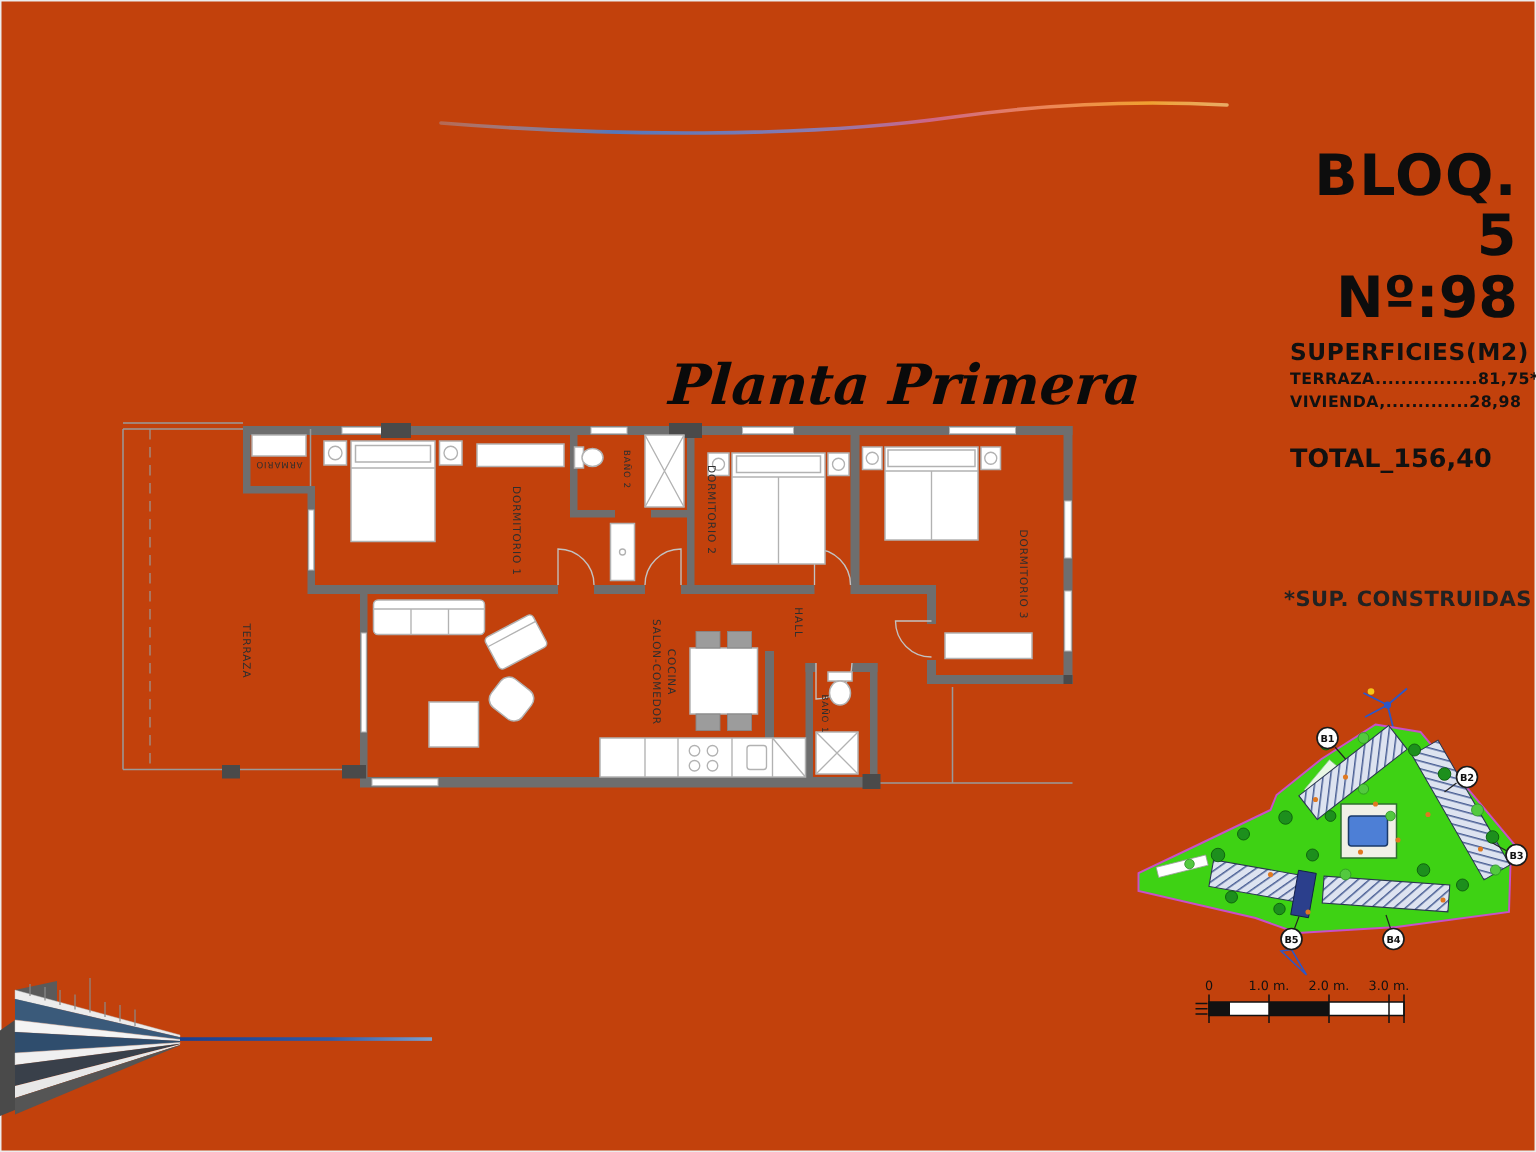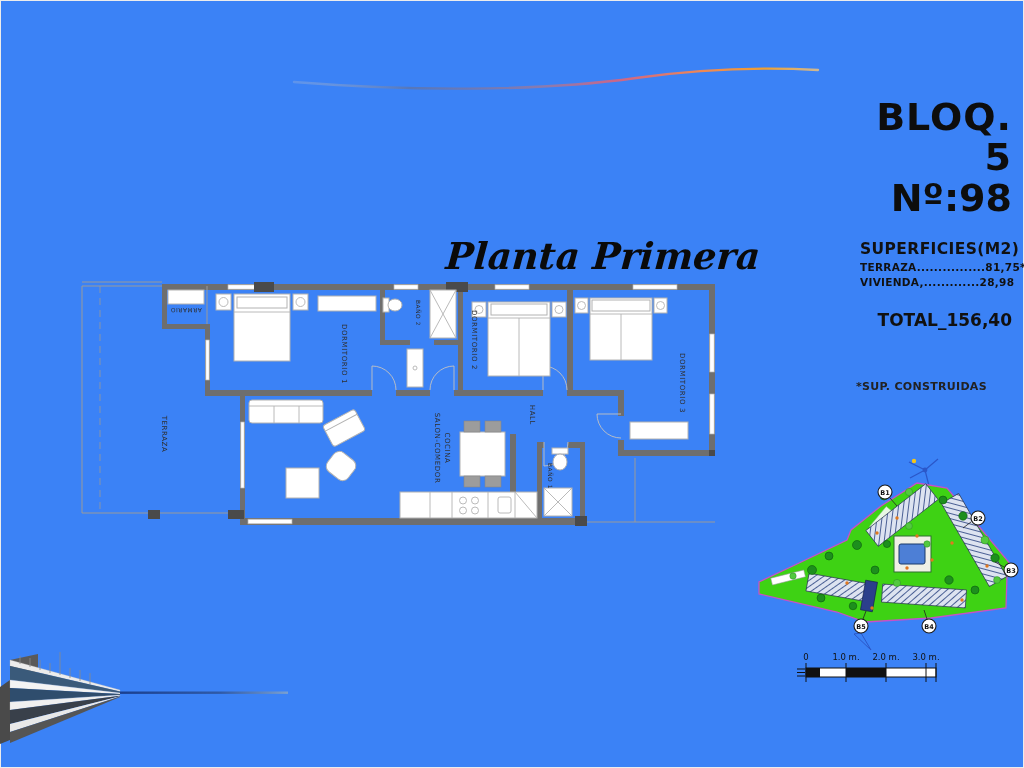--- a/index.html
+++ b/index.html
@@ -1,31 +1,31 @@
 <!DOCTYPE html>
 <html><head>
 <meta charset="utf-8">
 <style>
   html,body{margin:0;padding:0;background:#fff;}
-  .page{position:relative;width:1024px;height:768px;background:#3b82f6;overflow:hidden;
+  .page{position:relative;width:1024px;height:768px;background:#c2410c;overflow:hidden;
         font-family:"DejaVu Sans",sans-serif;box-shadow:inset 0 0 0 1px #ececec;}
   
   .hdr{position:absolute;top:98px;right:12px;width:166px;color:#0d0d0d;}
   .hdr .l1{font-size:38px;font-weight:bold;letter-spacing:1px;text-align:right;line-height:1.05;}
   .hdr .l2{display:flex;justify-content:flex-end;font-size:38px;font-weight:bold;line-height:1.1;}
   
   .ptitle{position:absolute;left:446px;top:234px;width:280px;text-align:center;
           font-family:"DejaVu Serif",serif;font-style:italic;font-weight:bold;
           font-size:37px;color:#0a0a0a;transform:skewX(-4deg);white-space:nowrap;}
   
-  .surf{position:absolute;left:860px;top:240px;width:160px;color:#111;}
+  .surf{position:absolute;left:860px;top:226px;width:160px;color:#111;}
   .surf .h{font-size:15.5px;font-weight:bold;letter-spacing:.4px;}
   .surf .row{font-size:10.5px;font-weight:bold;letter-spacing:.3px;margin-top:3px;white-space:nowrap;}
-  .surf .total{display:flex;justify-content:flex-end;font-size:17px;font-weight:bold;margin-top:22px;width:152px;}
-  .foot{position:absolute;left:856px;top:380px;font-size:11px;font-weight:bold;color:#222;letter-spacing:.3px;}
+  .surf .total{display:flex;justify-content:flex-start;font-size:17px;font-weight:bold;margin-top:22px;width:152px;}
+  .foot{position:absolute;left:856px;top:392px;font-size:14px;font-weight:bold;color:#222;letter-spacing:.3px;}
   
   .swoosh{position:absolute;left:286px;top:58px;}
   .fpsvg{position:absolute;left:78px;top:276px;}
   .spsvg{position:absolute;left:757px;top:448px;}
   .sbsvg{position:absolute;left:793px;top:648px;}
   .bldg{position:absolute;left:0px;top:640px;}
   
   .wall{fill:#6e6e6e;}
   .walld{fill:#4a4a4a;}
   .win{fill:#fff;stroke:#b5b5b5;stroke-width:.7;}

